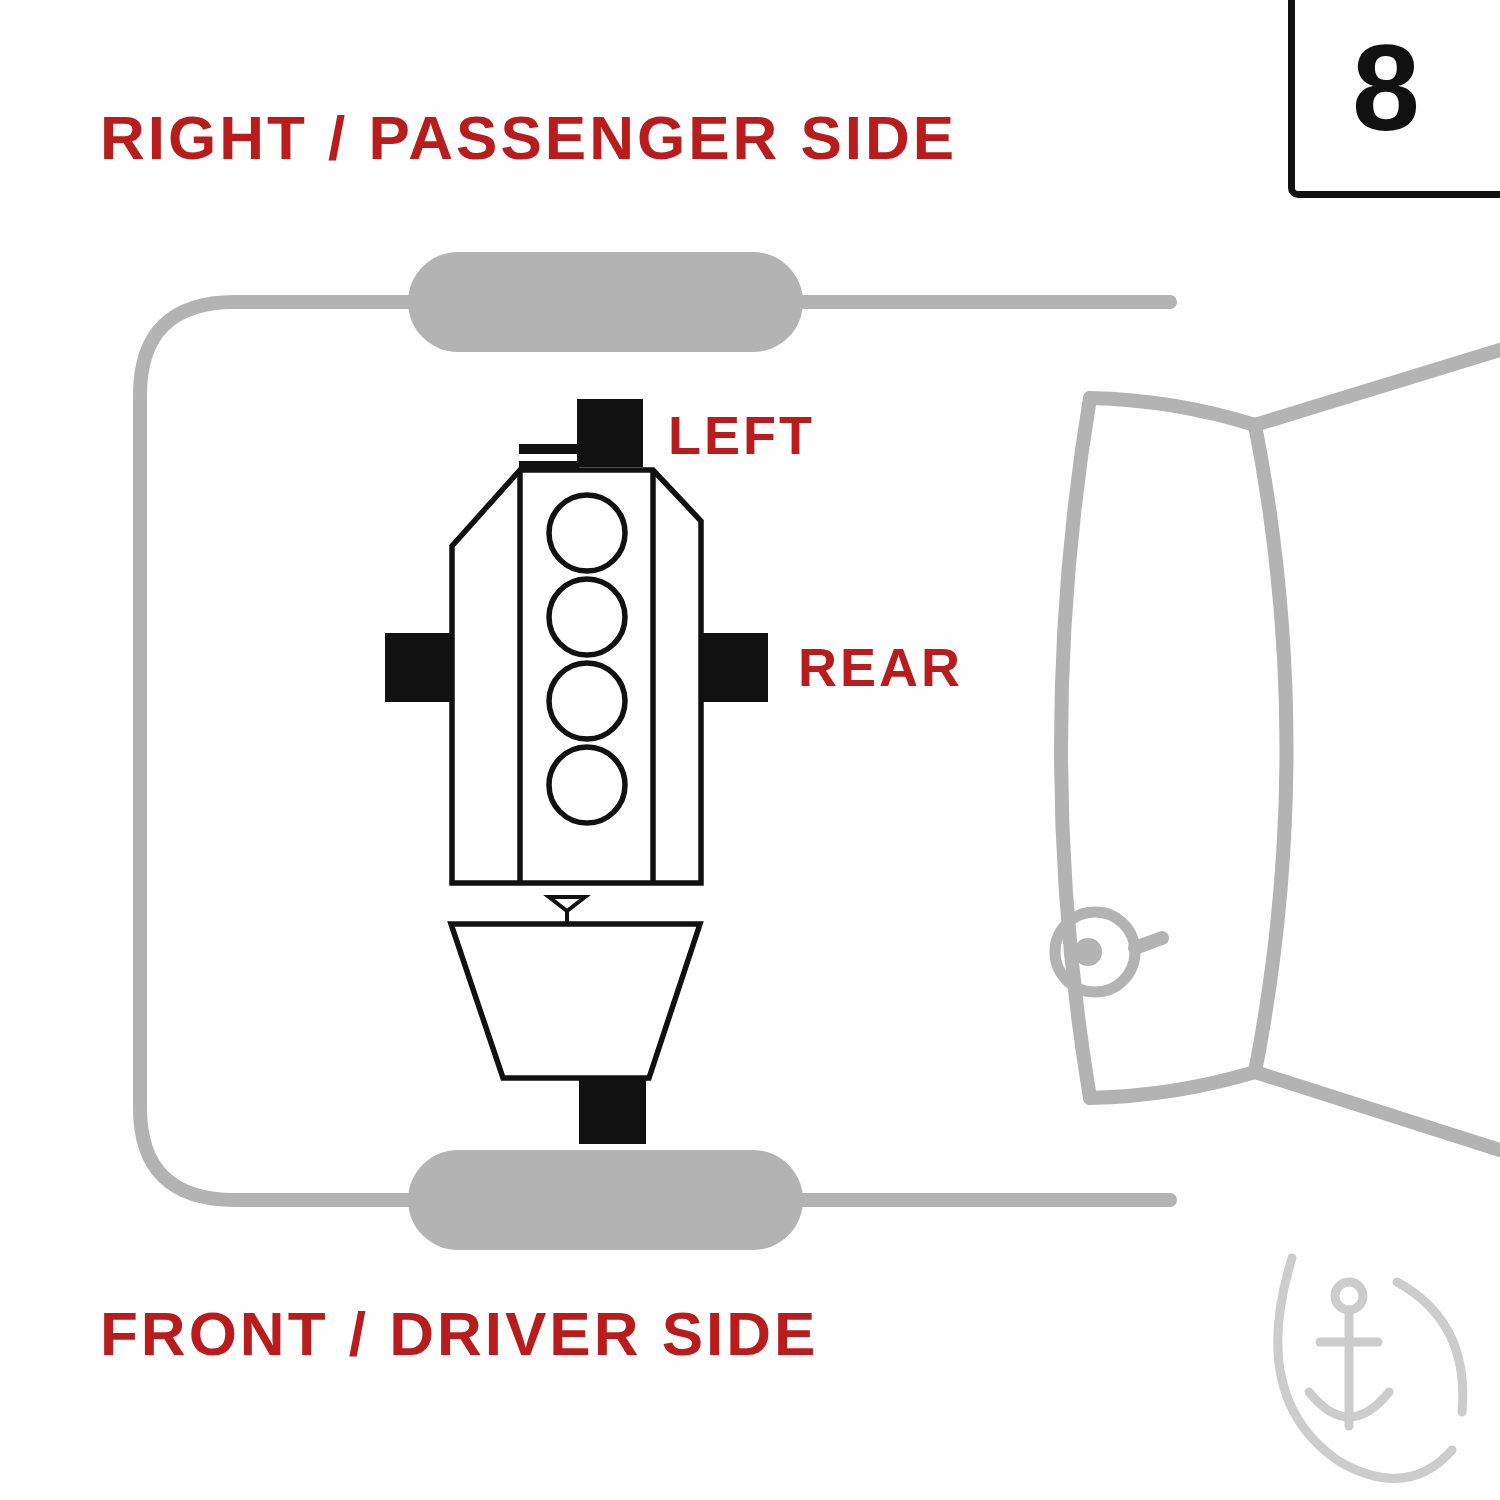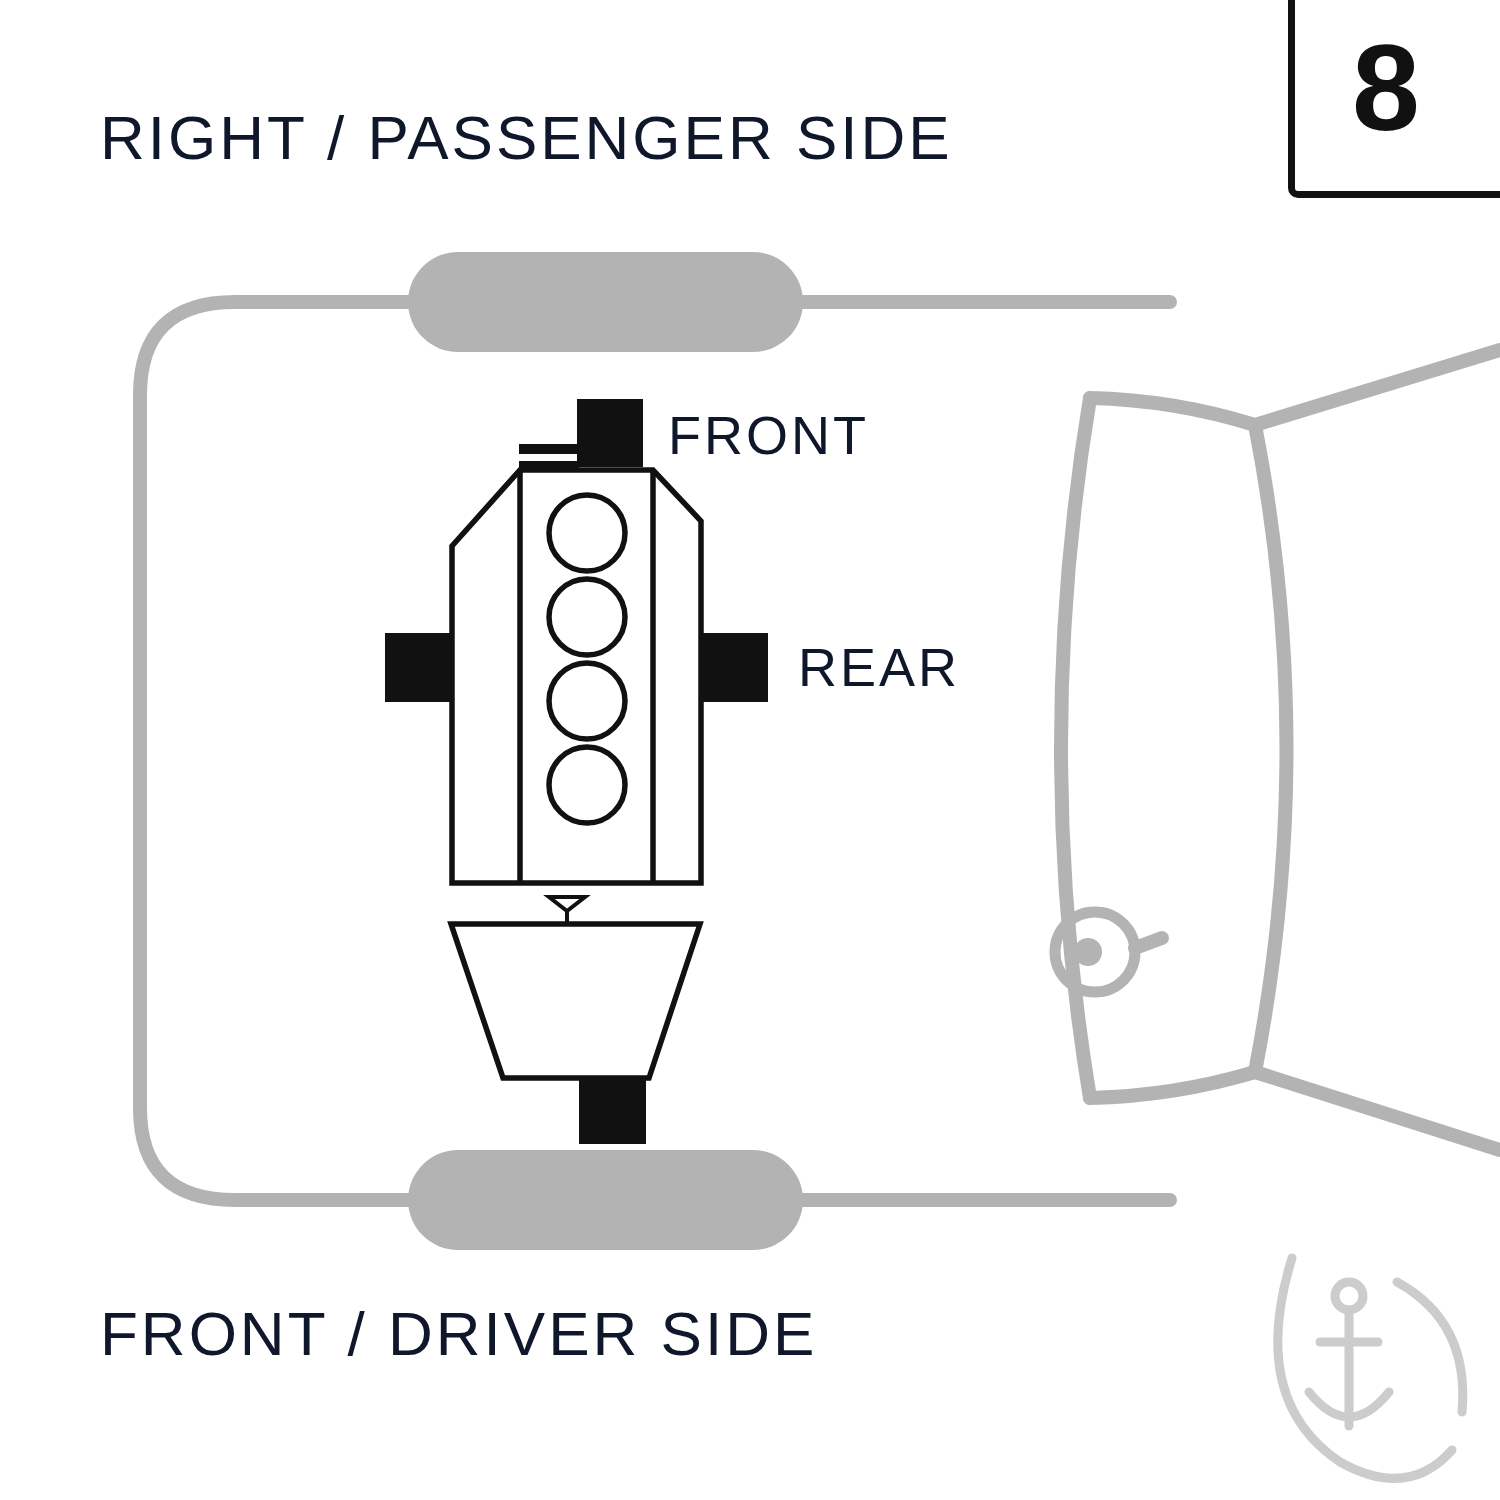--- a/index.html
+++ b/index.html
@@ -7,22 +7,22 @@
     position: relative;
     width: 1500px;
     height: 1500px;
     background: #ffffff;
     overflow: hidden;
     font-family: "Liberation Sans", sans-serif;
   }
   .stage svg { position: absolute; left: 0; top: 0; }
   .label {
     position: absolute;
-    font-weight: 400;
-    color: #0f172a;
+    font-weight: 700;
+    color: #b91c1c;
     white-space: nowrap;
   }
   .label-large { font-size: 62px; letter-spacing: 3px; }
   .label-mount { font-size: 54px; letter-spacing: 3px; }
   .trans-label { text-align: center; width: 200px; line-height: 64px; white-space: normal; }
   .figure-box {
     position: absolute;
     left: 1288px;
     top: -44px;
     width: 280px;
@@ -99,19 +99,19 @@
     </g>
   </svg>
 
   <div class="label label-large" style="left:100px; top:102px;">RIGHT / PASSENGER SIDE</div>
 
   <div class="label label-large" style="left:100px; top:1298px;">FRONT / DRIVER SIDE</div>
 
   <div class="figure-box"></div>
   <div class="figure-number">8</div>
 
-  <div class="label label-mount" style="left:668px; top:404px;">FRONT</div>
+  <div class="label label-mount" style="left:668px; top:404px;">LEFT</div>
 
 
   <div class="label label-mount" style="left:798px; top:636px;">REAR</div>
 
 
 </div>
 
 </body></html>

